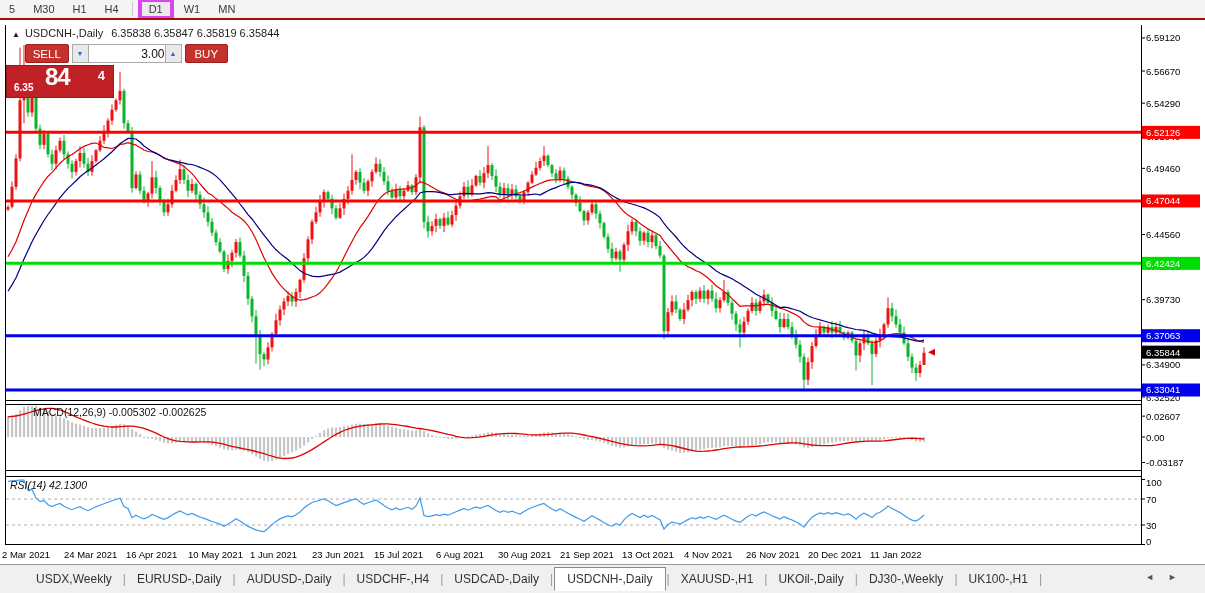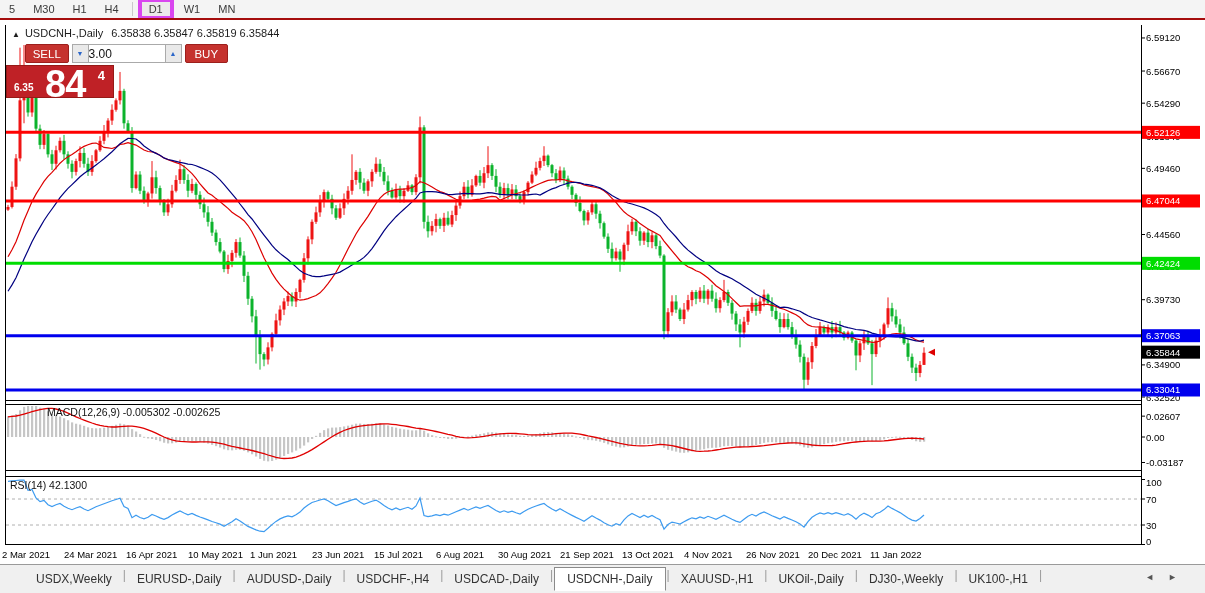--- a/index.html
+++ b/index.html
@@ -21,26 +21,26 @@
 
   
   .trade-widget{position:absolute;left:6px;top:44px;width:222px;z-index:6;font-family:"Liberation Sans",sans-serif;}
   .tw-row1{display:flex;height:19px;padding-left:19px;}
   .btn-trade{width:52px;height:19px;background:#c5322e;border:1px solid #9c1f1c;color:#fff;
     font-size:11.5px;text-align:center;line-height:17px;border-radius:2px;box-sizing:border-box;}
   .spin{display:flex;flex:1;margin:0 3px;height:19px;}
   .spin-btn{width:17px;height:19px;background:#e9e9e9;border:1px solid #aaa;box-sizing:border-box;
     font-size:7px;color:#2b66c9;text-align:center;line-height:17px;padding:0;}
   .vol{width:76px;flex:1;height:19px;border:1px solid #aaa;border-left:none;border-right:none;
-    box-sizing:border-box;font-size:12px;text-align:left;color:#111;padding:0;font-family:"Liberation Sans",sans-serif;}
+    box-sizing:border-box;font-size:12px;text-align:right;color:#111;padding:0;font-family:"Liberation Sans",sans-serif;}
   .tw-row2{display:flex;margin-top:2px;height:33px;}
   .quote{width:108px;height:33px;background:#bf2126;color:#fff;position:relative;box-sizing:border-box;border:1px solid #961a17;}
   .quote.bid{margin-right:4px;}
   .quote .small{position:absolute;left:7px;bottom:4px;font-size:10px;font-weight:bold;}
-  .quote .big{position:absolute;left:38px;top:-3px;font-size:38px;font-weight:bold;letter-spacing:-1px;}
+  .quote .big{position:absolute;left:38px;top:-3px;font-size:24px;font-weight:bold;letter-spacing:-1px;}
   .quote .sup{position:absolute;right:8px;top:2px;font-size:13px;font-weight:bold;}
 
   
   .pane-label{position:absolute;font-size:10.5px;color:#111;z-index:4;}
 
   
   .tabbar{position:absolute;left:0;top:564px;width:1205px;height:29px;background:#f0f0f0;
     border-top:1px solid #9a9a9a;display:flex;align-items:center;font-size:12px;color:#333;box-sizing:border-box;}
   .tabbar .pad{width:26px;}
   .chart-tab{padding:4px 10px;white-space:nowrap;cursor:default;}
@@ -861,26 +861,26 @@
     </div>
     <div class="tw-row2">
       <div class="quote bid">
         <span class="small">6.35</span>
         <span class="big">84</span>
         <span class="sup">4</span>
       </div>
     </div>
   </div>
 
-  <div class="pane-label" style="left:24px;top:406px;padding-left:23px;">MACD(12,26,9) -0.005302 -0.002625</div>
-  <div class="pane-label" style="left:10px;top:479px;">RSI(14) 42.1300</div>
+  <div class="pane-label" style="left:10px;top:406px;padding-left:23px;">MACD(12,26,9) -0.005302 -0.002625</div>
+  <div class="pane-label" style="left:10px;top:479px;font-style:italic;">RSI(14) 42.1300</div>
 
   <div class="tabbar">
     <span class="pad"></span>
-    <span id="tabs-holder" style="display:flex;align-items:flex-start;">
+    <span id="tabs-holder" style="display:flex;align-items:center;">
         <span class="chart-tab">USDX,Weekly</span>
         <span class="tab-sep">|</span>
         <span class="chart-tab">EURUSD-,Daily</span>
         <span class="tab-sep">|</span>
         <span class="chart-tab">AUDUSD-,Daily</span>
         <span class="tab-sep">|</span>
         <span class="chart-tab">USDCHF-,H4</span>
         <span class="tab-sep">|</span>
         <span class="chart-tab">USDCAD-,Daily</span>
         <span class="tab-sep">|</span>

